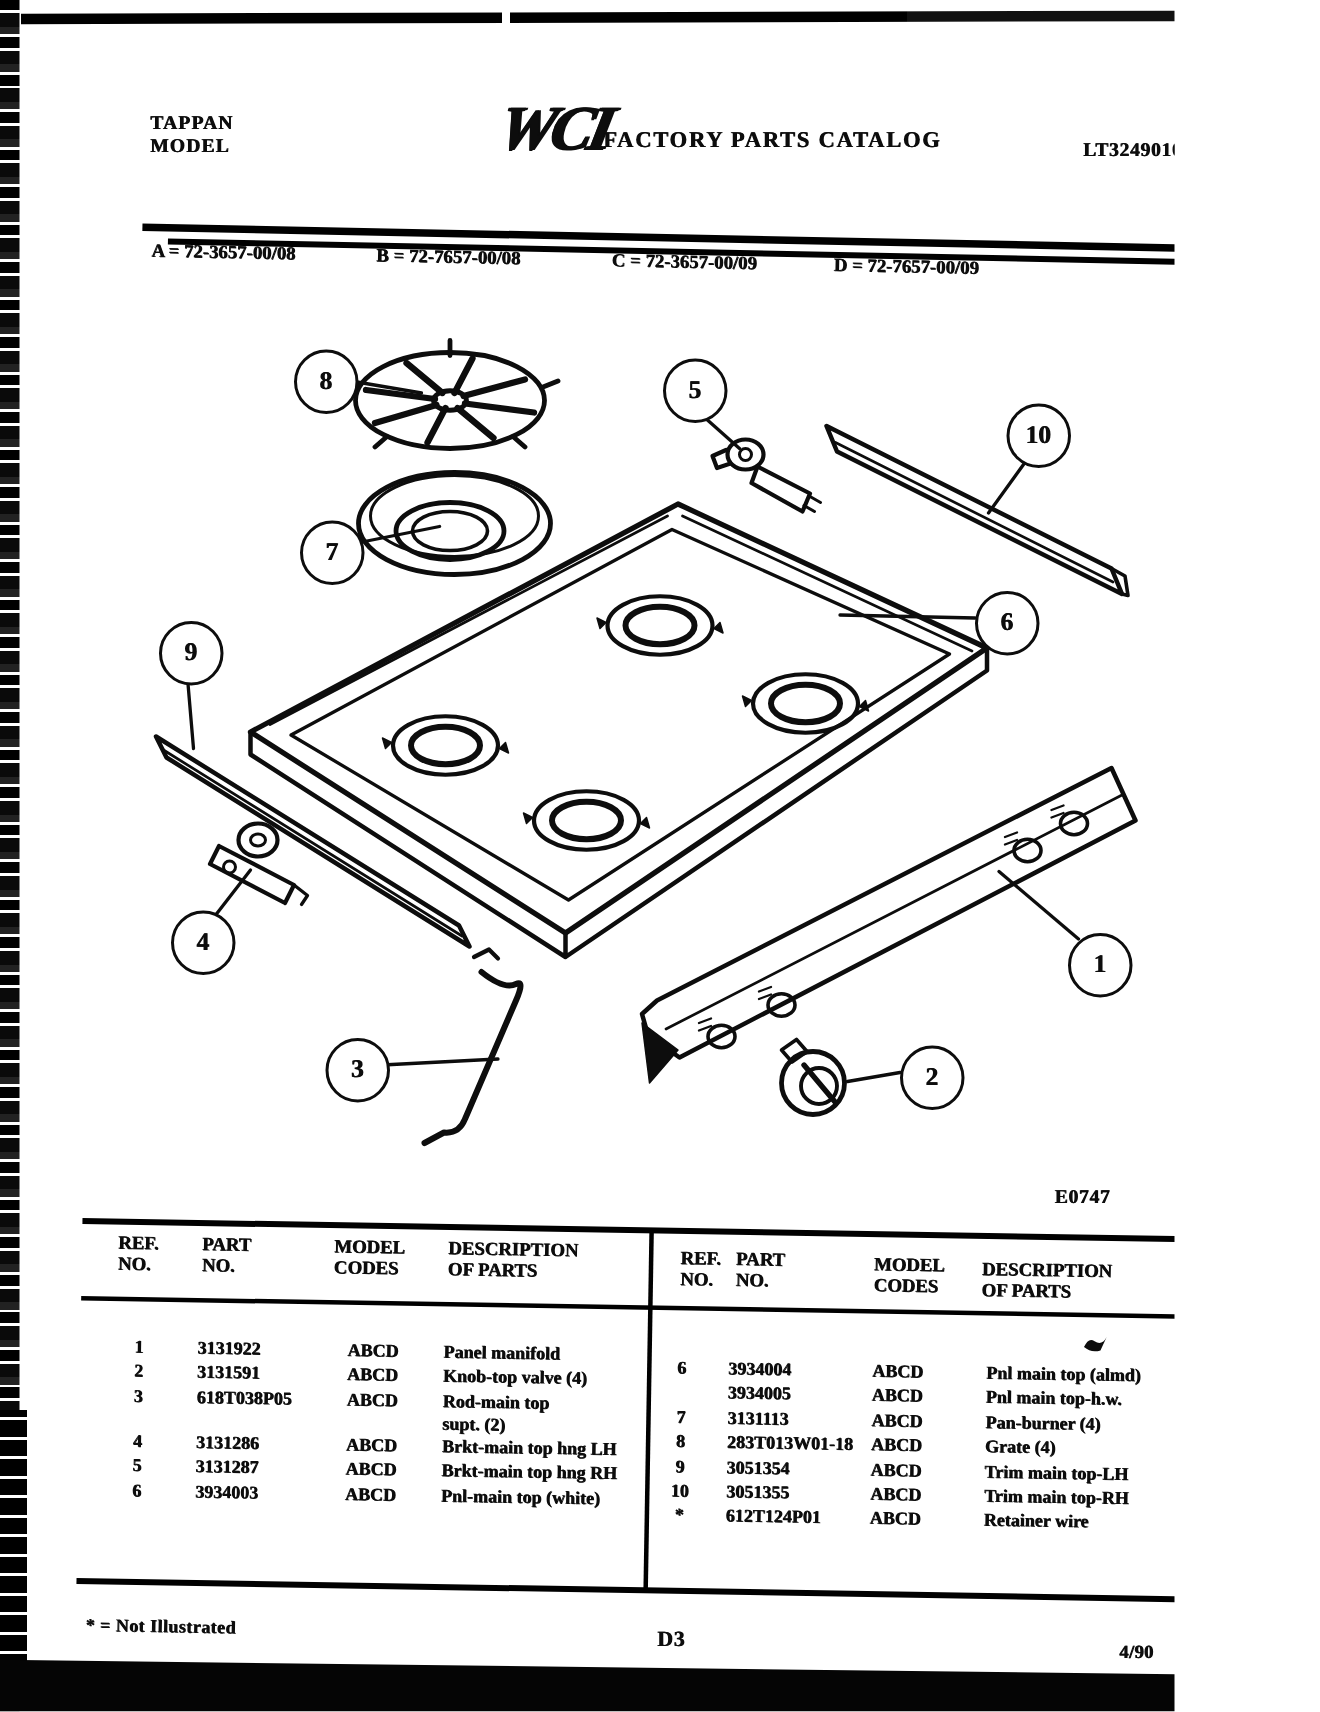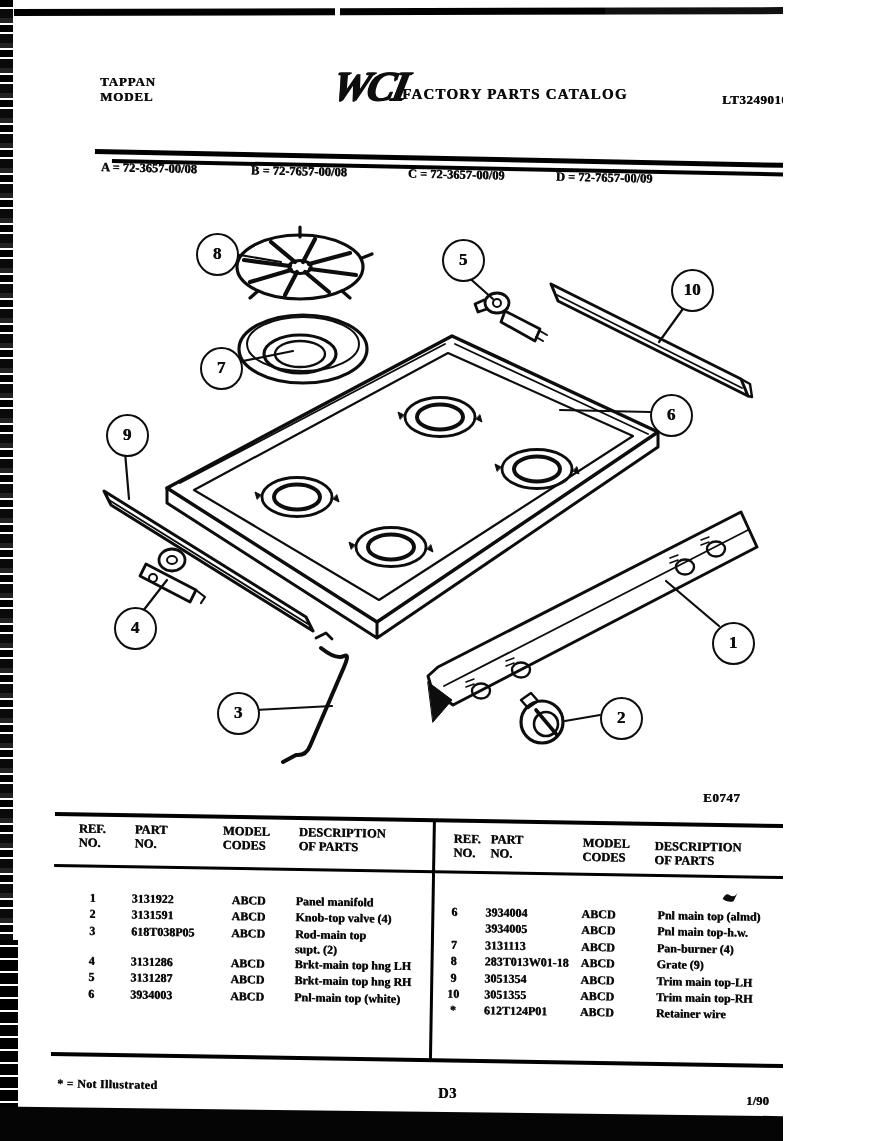--- a/index.html
+++ b/index.html
@@ -336,21 +336,21 @@
         <div class="trow">
           <span class="c-ref">7</span>
           <span class="c-part">3131113</span>
           <span class="c-codes">ABCD</span>
           <span class="c-desc">Pan-burner (4)</span>
         </div>
         <div class="trow">
           <span class="c-ref">8</span>
           <span class="c-part">283T013W01-18</span>
           <span class="c-codes">ABCD</span>
-          <span class="c-desc">Grate (9)</span>
+          <span class="c-desc">Grate (4)</span>
         </div>
         <div class="trow">
           <span class="c-ref">9</span>
           <span class="c-part">3051354</span>
           <span class="c-codes">ABCD</span>
           <span class="c-desc">Trim main top-LH</span>
         </div>
         <div class="trow">
           <span class="c-ref">10</span>
           <span class="c-part">3051355</span>
@@ -367,15 +367,15 @@
 
     <span class="pointer">
       <svg width="18" height="13" viewBox="0 0 18 13">
           <path d="M1,9 Q4,2 8,5 Q13,8 16,2 L12,11 Q6,13 1,9 Z" fill="#0d0d0d" stroke="none"></path>
         </svg>
     </span>
   </div>
 
   <div class="abs foot-note bld">* = Not Illustrated</div>
   <div class="abs foot-page bld">D3</div>
-  <div class="abs foot-date bld">1/90</div>
+  <div class="abs foot-date bld">4/90</div>
 
 </div>
 
 </body></html>

